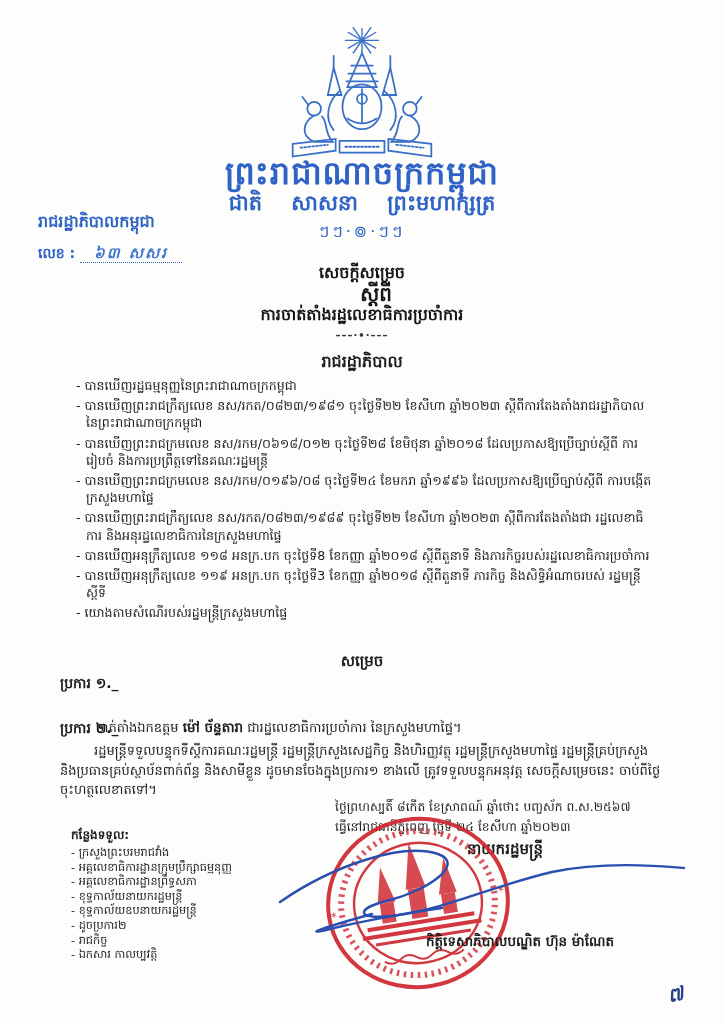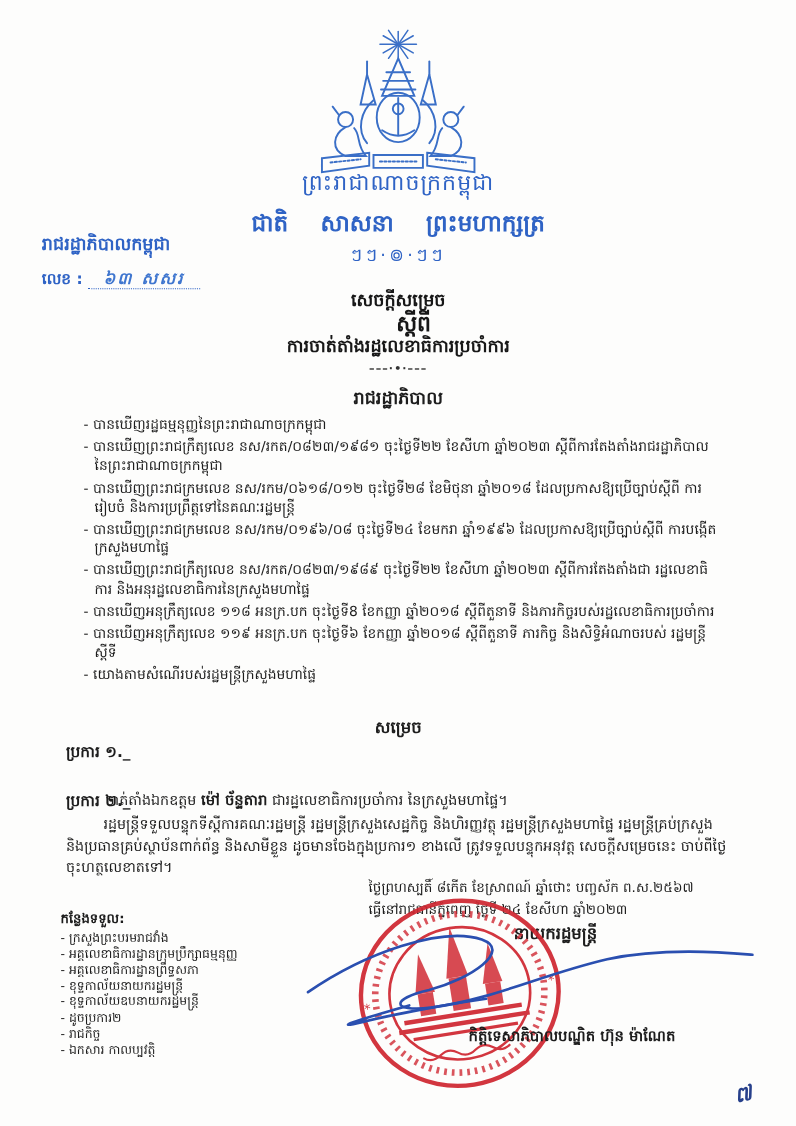--- a/index.html
+++ b/index.html
@@ -6,21 +6,21 @@
   .page{
     position:relative;width:724px;height:1024px;margin:0 auto;
     background:#fdfdfc;overflow:hidden;
     font-family:"DejaVu Sans","Liberation Sans",sans-serif;
     color:#1d1d1d;
   }
   .abs{position:absolute;}
   .center{text-align:center;}
   .blue{color:#2f63c5;}
   .emblem{left:279px;top:26px;width:166px;height:138px;}
-  .kingdom{left:0;top:153px;width:724px;font-size:20px;font-weight:normal;letter-spacing:1px;}
+  .kingdom{left:0;top:153px;width:724px;font-size:32px;font-weight:bold;letter-spacing:1px;}
   .motto{left:0;top:189px;width:724px;font-size:21px;font-weight:bold;word-spacing:22px;}
   .flourish{left:0;top:221px;width:724px;font-size:16px;letter-spacing:3px;color:#2f63c5;}
   .gov-name{left:38px;top:211px;font-size:16px;font-weight:bold;}
   .ref-line{left:38px;top:243px;font-size:14px;font-weight:bold;}
   .ref-line .dots{border-bottom:1.5px dotted #2f63c5;padding:0 14px;}
   .handwritten{font-style:italic;font-weight:600;color:#3f76cf;font-size:15px;letter-spacing:2px;}
   .title-block{left:0;top:262px;width:724px;font-weight:bold;color:#171717;}
   .title-line1{font-size:16px;line-height:22px;}
   .title-line2{font-size:20px;line-height:20px;padding-left:28px;}
   .title-line3{font-size:16px;line-height:22px;}
@@ -35,21 +35,21 @@
   .a1-text{left:96px;top:719px;width:560px;font-size:13px;}
   .a1-text b{font-size:13.5px;}
   .a2-label{left:60px;top:719px;}
   .a2-text{left:60px;top:741px;width:606px;font-size:13px;line-height:19.5px;text-indent:34px;margin:0;}
   .date1{left:335px;top:799px;font-size:12.3px;width:380px;}
   .date2{left:335px;top:819px;font-size:12.3px;width:380px;}
   .pm-title{left:400px;top:839px;width:210px;font-size:15px;font-weight:bold;text-align:center;}
   .seal{left:320px;top:814px;width:196px;height:178px;opacity:.92;}
   .sig{left:252px;top:828px;width:446px;height:118px;}
   .signer{left:352px;top:933px;width:336px;font-size:13.5px;font-weight:bold;text-align:center;}
-  .recipients{left:55px;top:827px;width:250px;}
+  .recipients{left:71px;top:827px;width:250px;}
   .recipients .rhead{font-size:12px;font-weight:bold;margin-bottom:1px;}
   .recipients ul{margin:0;padding:0;list-style:none;}
   .recipients li{font-size:11.3px;line-height:14.6px;}
   .recipients li::before{content:"- ";}
   .page-mark{left:668px;top:982px;font-size:19px;font-weight:bold;color:#27408b;transform:rotate(-12deg);font-style:italic;}
 </style>
 </head>
 <body>
 
 <div class="page">
@@ -118,21 +118,21 @@
 
   <div class="abs section-heading center">រាជរដ្ឋាភិបាល</div>
 
   <ul class="abs bullets">
     <li>បានឃើញរដ្ឋធម្មនុញ្ញនៃព្រះរាជាណាចក្រកម្ពុជា</li>
     <li>បានឃើញព្រះរាជក្រឹត្យលេខ នស/រកត/០៨២៣/១៩៨១ ចុះថ្ងៃទី២២ ខែសីហា ឆ្នាំ២០២៣ ស្តីពីការតែងតាំងរាជរដ្ឋាភិបាល នៃព្រះរាជាណាចក្រកម្ពុជា</li>
     <li>បានឃើញព្រះរាជក្រមលេខ នស/រកម/០៦១៨/០១២ ចុះថ្ងៃទី២៨ ខែមិថុនា ឆ្នាំ២០១៨ ដែលប្រកាសឱ្យប្រើច្បាប់ស្តីពី ការរៀបចំ និងការប្រព្រឹត្តទៅនៃគណៈរដ្ឋមន្ត្រី</li>
     <li>បានឃើញព្រះរាជក្រមលេខ នស/រកម/០១៩៦/០៨ ចុះថ្ងៃទី២៤ ខែមករា ឆ្នាំ១៩៩៦ ដែលប្រកាសឱ្យប្រើច្បាប់ស្តីពី ការបង្កើតក្រសួងមហាផ្ទៃ</li>
     <li>បានឃើញព្រះរាជក្រឹត្យលេខ នស/រកត/០៨២៣/១៩៨៩ ចុះថ្ងៃទី២២ ខែសីហា ឆ្នាំ២០២៣ ស្តីពីការតែងតាំងជា រដ្ឋលេខាធិការ និងអនុរដ្ឋលេខាធិការនៃក្រសួងមហាផ្ទៃ</li>
     <li>បានឃើញអនុក្រឹត្យលេខ ១១៨ អនក្រ.បក ចុះថ្ងៃទី8 ខែកញ្ញា ឆ្នាំ២០១៨ ស្តីពីតួនាទី និងភារកិច្ចរបស់រដ្ឋលេខាធិការប្រចាំការ</li>
-    <li>បានឃើញអនុក្រឹត្យលេខ ១១៩ អនក្រ.បក ចុះថ្ងៃទី៦ ខែកញ្ញា ឆ្នាំ២០១៨ ស្តីពីតួនាទី ភារកិច្ច និងសិទ្ធិអំណាចរបស់ រដ្ឋមន្ត្រីស្តីទី</li>
+    <li>បានឃើញអនុក្រឹត្យលេខ ១១៩ អនក្រ.បក ចុះថ្ងៃទី3 ខែកញ្ញា ឆ្នាំ២០១៨ ស្តីពីតួនាទី ភារកិច្ច និងសិទ្ធិអំណាចរបស់ រដ្ឋមន្ត្រីស្តីទី</li>
     <li>យោងតាមសំណើរបស់រដ្ឋមន្ត្រីក្រសួងមហាផ្ទៃ</li>
   </ul>
 
   <div class="abs decide center">សម្រេច</div>
 
   <div class="abs article-label a1-label">ប្រការ ១._</div>
   <div class="abs a1-text">
     <span>ចាត់តាំងឯកឧត្តម </span><b>ម៉ៅ ច័ន្ទតារា</b><span> ជារដ្ឋលេខាធិការប្រចាំការ នៃក្រសួងមហាផ្ទៃ។</span>
   </div>
 

